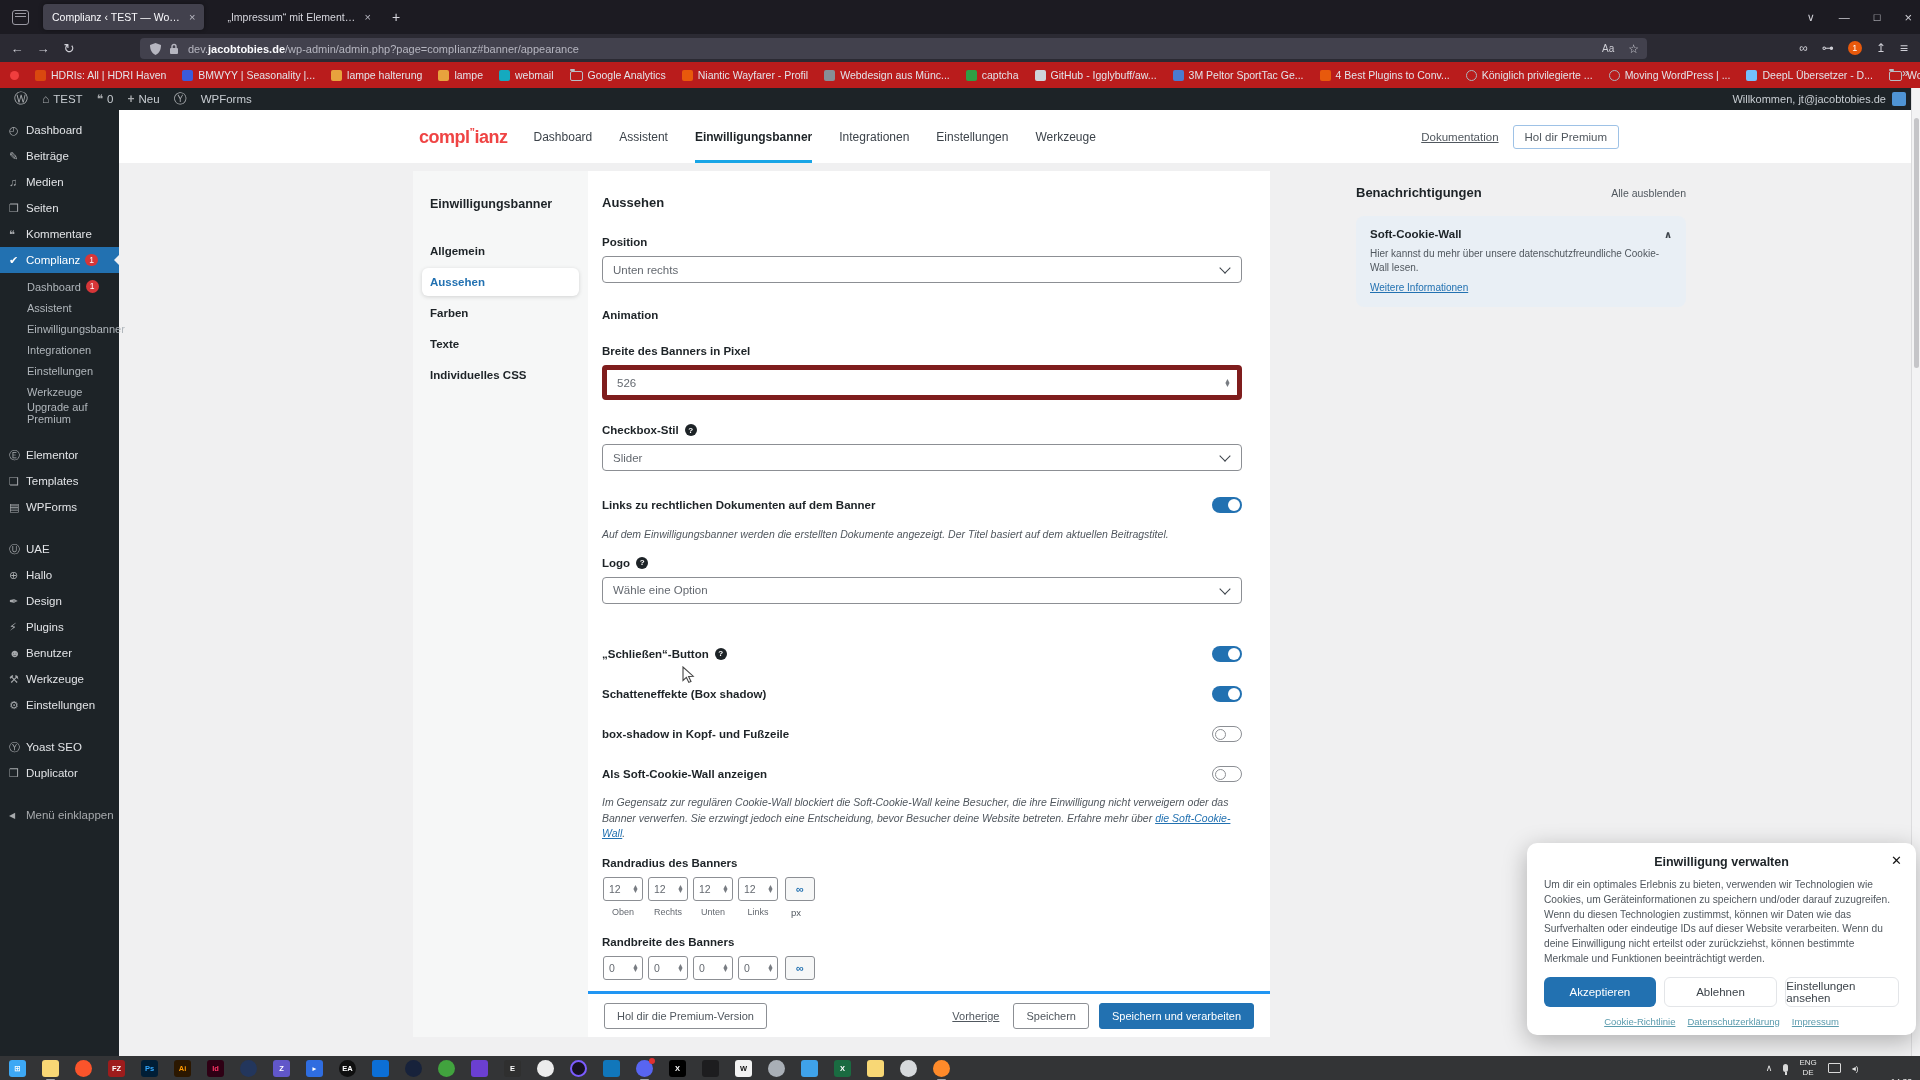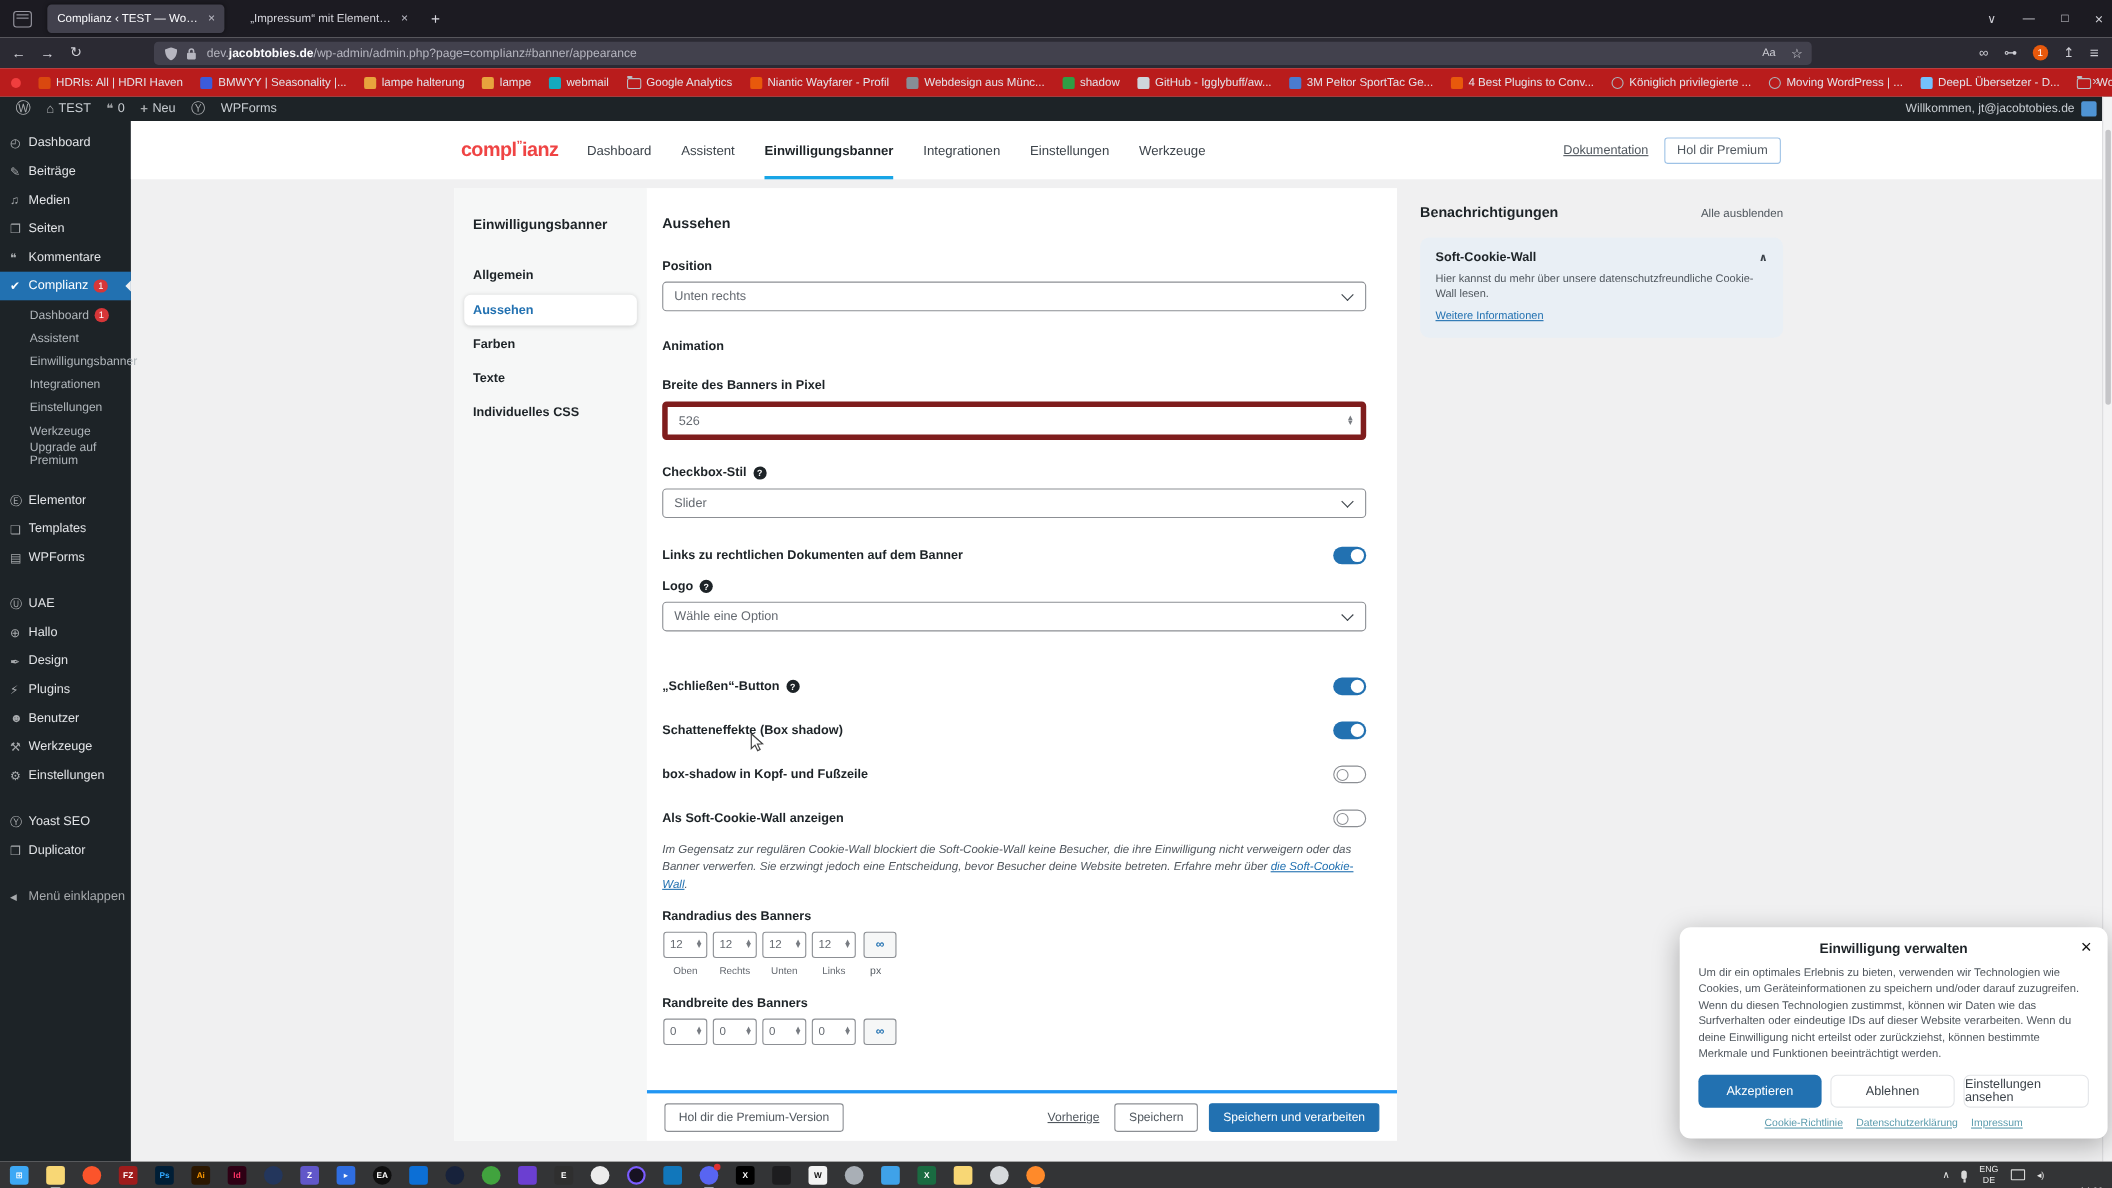--- a/index.html
+++ b/index.html
@@ -103,21 +103,21 @@
              color:#2271b1;font-size:11px;font-weight:bold;box-sizing:border-box;}
   .px-lab{font-size:9.5px;color:#50575e;margin-top:6px;display:flex;gap:3px;align-items:center;}
   .panel-footer{position:absolute;left:0;right:0;bottom:0;height:46px;background:#fff;border-top:3px solid #2196f3;
                 display:flex;align-items:center;padding:0 16px;box-sizing:border-box;}
   .btn{border-radius:3px;font-size:11px;padding:6px 12px;white-space:nowrap;}
   .btn.outline{border:1px solid #8c8f94;color:#50575e;background:#fff;}
   .btn.primary{background:#2271b1;color:#fff;border:1px solid #2271b1;}
   .link-prev{margin-left:auto;font-size:11px;color:#50575e;text-decoration:underline;margin-right:14px;}
   .panel-footer .btn + .btn{margin-left:10px;}
   
-  .notif{left:1291px;top:185px;width:330px;}
+  .notif{left:1356px;top:185px;width:330px;}
   .notif-head{display:flex;justify-content:space-between;align-items:baseline;}
   .notif-title{font-size:13px;font-weight:bold;}
   .notif-dismiss{font-size:10.5px;color:#50575e;}
   .notif-card{margin-top:16px;background:#e9eff5;border-radius:8px;padding:12px 14px;box-sizing:border-box;}
   .nc-top{display:flex;justify-content:space-between;align-items:center;font-size:11.5px;font-weight:bold;}
   .nc-chev{font-size:10px;color:#3c434a;}
   .nc-body{font-size:10px;color:#50575e;margin-top:7px;line-height:1.4;}
   .nc-link{font-size:10px;color:#2271b1;text-decoration:underline;margin-top:7px;display:inline-block;}
   
   .cookie{left:1527px;top:843px;width:389px;height:192px;background:#fff;border-radius:10px;box-shadow:0 6px 24px rgba(0,0,0,.28);
@@ -244,21 +244,21 @@
       <span class="bm-lab">Niantic Wayfarer - Profil</span>
     </span>
 
     <span class="bm">
       <i class="bm-ico" style="background: rgb(134, 142, 150);"></i>
       <span class="bm-lab">Webdesign aus Münc...</span>
     </span>
 
     <span class="bm">
       <i class="bm-ico" style="background: rgb(47, 158, 68);"></i>
-      <span class="bm-lab">shadow</span>
+      <span class="bm-lab">captcha</span>
     </span>
 
     <span class="bm">
       <i class="bm-ico" style="background: rgb(206, 212, 218);"></i>
       <span class="bm-lab">GitHub - Igglybuff/aw...</span>
     </span>
 
     <span class="bm">
       <i class="bm-ico" style="background: rgb(74, 123, 208);"></i>
       <span class="bm-lab">3M Peltor SportTac Ge...</span>
@@ -537,20 +537,21 @@
       </div>
       <div class="select">
           <span>Slider</span>
           <span class="chev"></span>
         </div>
 
       <div class="toggle-row" style="margin-top:26px;">
         <span class="f-label">Links zu rechtlichen Dokumenten auf dem Banner</span>
         <span class="switch on"></span>
       </div>
+      <div class="f-desc" style="margin-top:14px;">Auf dem Einwilligungsbanner werden die erstellten Dokumente angezeigt. Der Titel basiert auf dem aktuellen Beitragstitel.</div>
 
       <div class="f-label" style="margin-top:14px;">
         <span>Logo</span>
           <span class="help">?</span>
       </div>
       <div class="select">
           <span>Wähle eine Option</span>
           <span class="chev"></span>
         </div>
 

